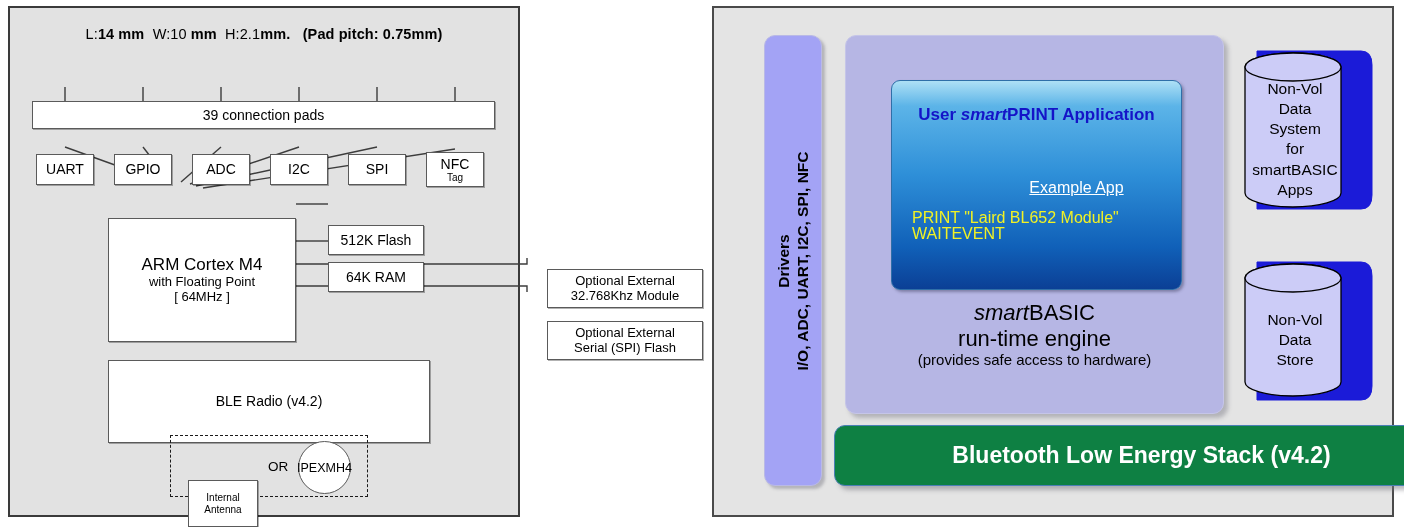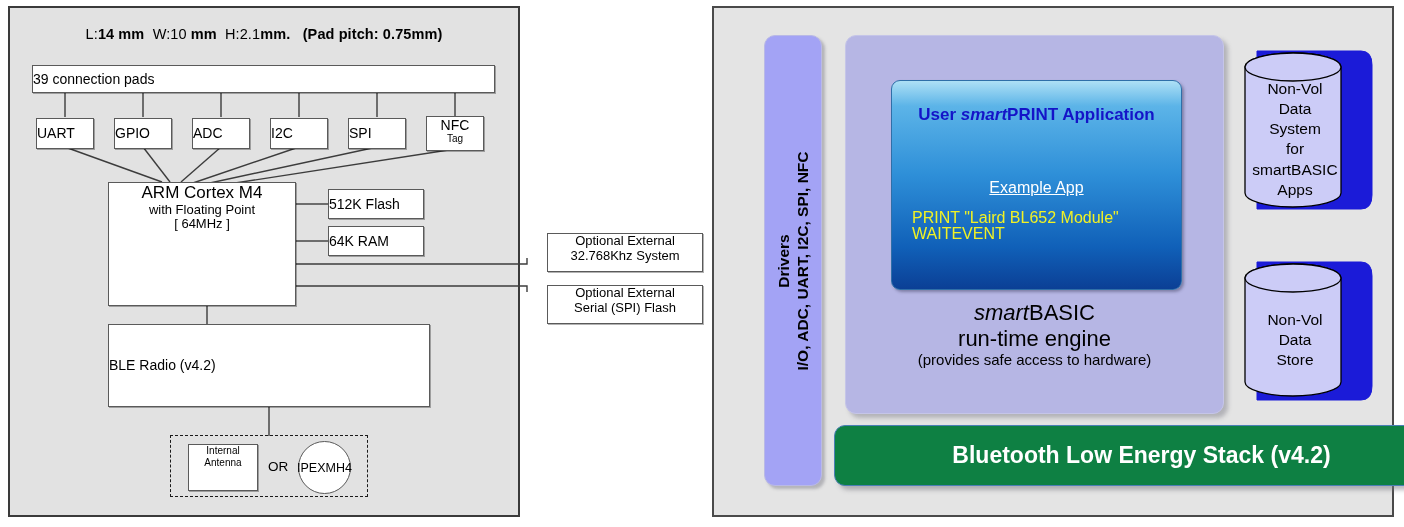--- a/index.html
+++ b/index.html
@@ -13,22 +13,22 @@
   
   #left-panel{left:8px;top:6px;width:512px;height:511px;
               background:#e2e2e2;border:2px solid #3a3a3a;}
 
   .dim-line{position:absolute;left:0;top:18px;width:100%;text-align:center;
             font-size:14.5px;color:#000;letter-spacing:.1px;}
   .dim-line b{font-weight:bold;}
 
   .wbox{position:absolute;box-sizing:border-box;background:#ffffff;
         border:1.5px solid #5a5a5a;display:flex;align-items:center;
-        text-align:center;line-height:1.15;
-        font-size:14px;color:#000;box-shadow:1px 1px 0 rgba(0,0,0,.30);}
+        justify-content:center;text-align:center;line-height:1.15;
+        font-size:14px;color:#000;box-shadow:1px 1px 0 rgba(0,0,0,.30);margin-top:36px;}
 
   .lbl-sub{display:block;font-size:10px;}
 
   svg.wires{position:absolute;left:0;top:0;width:100%;height:100%;
             pointer-events:none;overflow:visible;}
   svg.wires line,svg.wires path{stroke:#3c3c3c;stroke-width:1.4;fill:none;}
 
   .ant-group{position:absolute;box-sizing:border-box;
              border:1.6px dashed #1a1a1a;background:transparent;}
   .or-txt{position:absolute;font-size:13.5px;color:#000;}
@@ -57,21 +57,21 @@
 
   #app-box{position:absolute;left:45px;top:44px;width:289px;height:208px;
            border-radius:9px;border:1px solid #2f6fa8;
            background:linear-gradient(to bottom,#aee0f5 0%,#5cb4e8 12%,
                       #2e8fd8 45%,#1060b8 80%,#0b3f95 100%);
            box-shadow:2px 2px 3px rgba(60,60,90,.45);}
   #app-title{position:absolute;left:0;top:24px;width:100%;text-align:center;
              font-size:17px;font-weight:bold;color:#1414c8;}
   #app-title i{font-style:italic;}
   #example-label{position:absolute;left:0;top:98px;width:100%;text-align:center;
-                 font-size:16px;color:#ffffff;}
+                 font-size:16px;color:#ffffff;padding-left:40px;}
   #example-label span{text-decoration:underline;}
   .code-line{position:absolute;left:20px;font-size:16px;color:#f2f224;
              white-space:nowrap;}
 
   #engine-caption{position:absolute;left:0;top:264px;width:100%;
                   text-align:center;color:#000;line-height:1.16;}
   #engine-caption .l1{font-size:22px;}
   #engine-caption .l1 i{font-style:italic;}
   #engine-caption .l2{font-size:22px;}
   #engine-caption .l3{font-size:15px;}
@@ -174,21 +174,21 @@
     <span>Antenna</span>
   </div>
   <div class="or-txt" style="left:258px;top:451px;">OR</div>
   <div class="ipex" style="left:288px;top:433px;width:53px;height:53px;flex-direction:row;">
     <span>IPEX</span>
     <span>MH4</span>
   </div>
 
   <div class="wbox" style="left:537px;top:225px;width:156px;height:39px;flex-direction:column;font-size:13px;">
     <span>Optional External</span>
-    <span>32.768Khz System</span>
+    <span>32.768Khz Module</span>
   </div>
   <div class="wbox" style="left:537px;top:277px;width:156px;height:39px;flex-direction:column;font-size:13px;">
     <span>Optional External</span>
     <span>Serial (SPI) Flash</span>
   </div>
 </div>
 
 <div class="panel" id="right-panel">
 
   <div class="rrect" id="drivers-bar">

